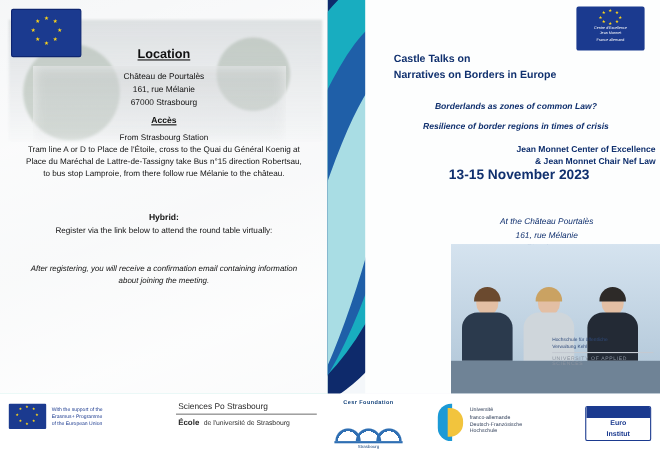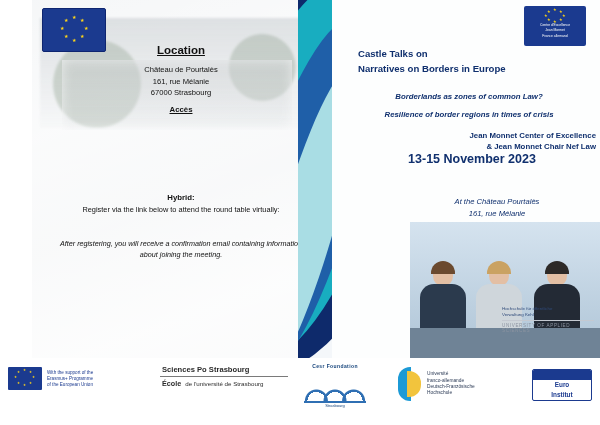--- a/index.html
+++ b/index.html
@@ -10,21 +10,20 @@
     overflow:hidden;
     position:relative;
   }
   .page{position:absolute;inset:0;background:#fff;}
 
   
   .left{
     position:absolute;left:0;top:0;width:298px;height:358px;
     background:#5eead4;
     overflow:hidden;
-    margin-left:32px;
   }
   
   .left-photo{
     position:absolute;left:0;top:0;width:298px;height:358px;
     background:
       linear-gradient(rgba(255,255,255,.80),rgba(255,255,255,.86)),
       linear-gradient(160deg,#cfd6dc 0%,#e6e9ec 30%,#d8dde1 55%,#eef0f1 80%,#dfe3e6 100%);
   }
   .left-photo:before{
     content:"";position:absolute;left:8px;top:18px;width:285px;height:110px;
@@ -186,21 +185,21 @@
   }
   .erasmus .flag{
     width:34px;height:23px;background:#1b3a8f;border-radius:1px;position:relative;
   }
   .erasmus .flag i{position:absolute;color:#ffd617;font-size:3.4px;line-height:3.4px;font-style:normal;}
   .erasmus .cap{font-size:4.6px;line-height:6px;color:#1b3a8f;}
 
   .sciencespo{
     position:absolute;left:160px;top:6px;width:128px;
   }
-  .sp-top{font-size:7.6px;font-weight:bold;color:#2b2b2b;padding-left:2px;}
+  .sp-top{font-size:7.6px;font-weight:normal;color:#2b2b2b;padding-left:2px;}
   .sp-rule{height:1px;background:#7a7a7a;margin:2px 0 2px 0;}
   .sp-bot{display:flex;align-items:baseline;gap:4px;padding-left:2px;}
   .sp-bot .ec{font-size:7.2px;font-weight:bold;color:#2b2b2b;}
   .sp-bot .du{font-size:6.2px;color:#2b2b2b;}
 
   .cesr{
     position:absolute;left:300px;top:4px;width:70px;height:52px;text-align:center;
   }
   .cesr .arc{
     font-size:5px;color:#13427a;font-weight:bold;letter-spacing:.4px;
@@ -259,20 +258,22 @@
           <i style="left:5px;top:3px">★</i>
       </div>
     </div>
 
     <div class="left-content">
       <div class="loc-title">Location</div>
       <div class="addr" style="white-space:pre-line">Château de Pourtalès
 161, rue Mélanie
 67000 Strasbourg</div>
       <div class="acces-h">Accès</div>
+      <div class="acces-body" style="white-space:pre-line">From Strasbourg Station
+Tram line A or D to Place de l'Étoile, cross to the Quai du Général Koenig at Place du Maréchal de Lattre-de-Tassigny take Bus n°15 direction Robertsau, to bus stop Lamproie, from there follow rue Mélanie to the château.</div>
       <div class="hybrid-h">Hybrid:</div>
       <div class="hybrid-sub">Register via the link below to attend the round table virtually:</div>
       <div class="after-reg">After registering, you will receive a confirmation email containing information about joining the meeting.</div>
     </div>
   </div>
 
   <div class="right">
     <div class="rib rib1"></div>
     <div class="rib rib2"></div>
     <div class="rib rib3"></div>

